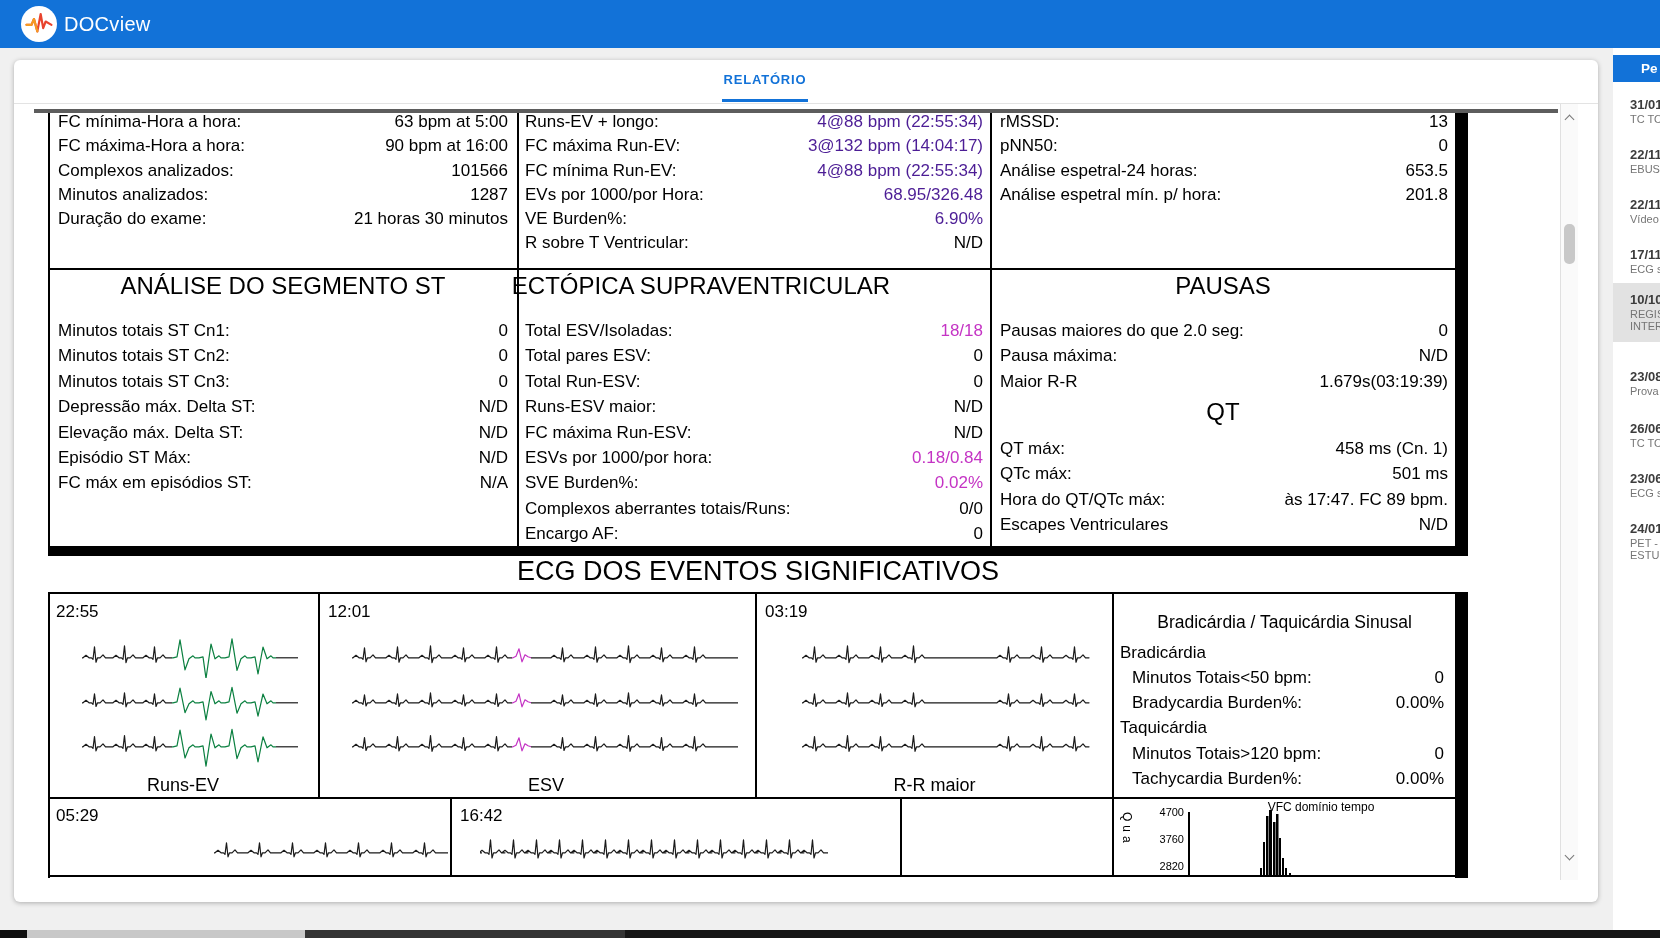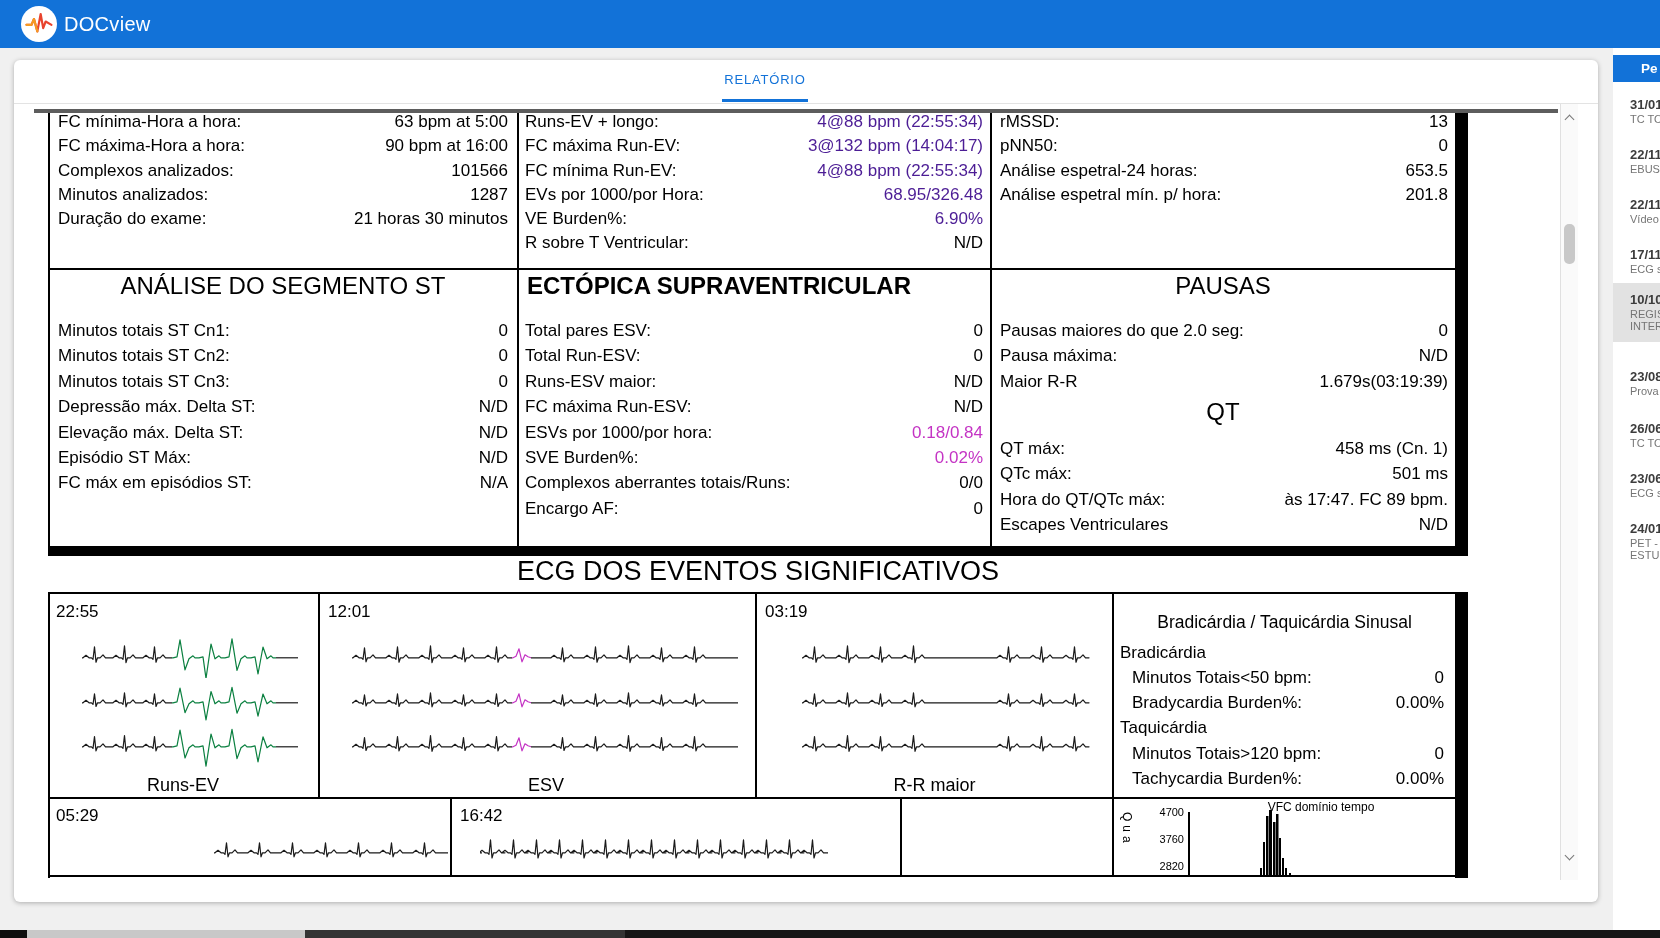--- a/index.html
+++ b/index.html
@@ -10,21 +10,21 @@
   .appbar { position:absolute; left:0; top:0; width:1660px; height:48px; background:#1272d8; z-index:40;
             display:flex; align-items:center; }
   .logo { position:absolute; left:21px; top:6px; width:36px; height:36px; border-radius:50%;
           background:#fff; display:flex; align-items:center; justify-content:center; }
   .app-title { position:absolute; left:64px; top:13px; color:#fff; font-size:20px; font-weight:500; letter-spacing:.3px; }
 
   
   .card { position:absolute; left:14px; top:60px; width:1584px; height:842px; background:#fff;
           border-radius:6px; box-shadow:0 1px 5px rgba(0,0,0,.28); }
   .tab { position:absolute; left:703px; top:72px; width:124px; text-align:center;
-         color:#1272d8; font-size:13px; font-weight:400; letter-spacing:.8px; cursor:pointer; }
+         color:#1272d8; font-size:13px; font-weight:700; letter-spacing:.8px; cursor:pointer; }
   .tab-underline { position:absolute; left:722px; top:99px; width:86px; height:3px; background:#1272d8; }
   .tab-divider { position:absolute; left:14px; top:103px; width:1584px; height:1px; background:#e3e3e3; }
 
   
   .viewport { position:absolute; left:30px; top:104px; width:1548px; height:776px; background:#fff; overflow:hidden; }
   .abs { position:absolute; }
   .pageline { position:absolute; left:4px; top:5px; width:1524px; height:4px; background:#5d5d5d; z-index:6; }
 
   
   .b-left   { left:18px;   top:5px;   width:2px;    height:447px; background:#000; }
@@ -187,21 +187,21 @@
         <span class="lbl">Análise espetral-24 horas:</span>
         <span class="val">653.5</span>
       </div>
       <div class="rowline">
         <span class="lbl">Análise espetral mín. p/ hora:</span>
         <span class="val">201.8</span>
       </div>
     </div>
 
   <div class="sec-hd" style="left:18px; top:168px; width:470px;">ANÁLISE DO SEGMENTO ST</div>
-  <div class="sec-hd" style="left:489px; top:168px; width:400px;font-weight:bold;">ECTÓPICA SUPRAVENTRICULAR</div>
+  <div class="sec-hd" style="left:471px; top:168px; width:400px;">ECTÓPICA SUPRAVENTRICULAR</div>
   <div class="sec-hd" style="left:961px; top:168px; width:464px;">PAUSAS</div>
   <div class="sec-hd" style="left:961px; top:294px; width:464px;">QT</div>
 
   <div class="rows pitchB" style="left:28px; top:214px; width:450px;">
       <div class="rowline">
         <span class="lbl">Minutos totais ST Cn1:</span>
         <span class="val">0</span>
       </div>
       <div class="rowline">
         <span class="lbl">Minutos totais ST Cn2:</span>
@@ -222,20 +222,24 @@
       <div class="rowline">
         <span class="lbl">Episódio ST Máx:</span>
         <span class="val">N/D</span>
       </div>
       <div class="rowline">
         <span class="lbl">FC máx em episódios ST:</span>
         <span class="val">N/A</span>
       </div>
     </div>
   <div class="rows pitchB" style="left:495px; top:214px; width:458px;">
+      <div class="rowline">
+        <span class="lbl">Total ESV/Isoladas:</span>
+        <span class="val val-m">18/18</span>
+      </div>
       <div class="rowline">
         <span class="lbl">Total pares ESV:</span>
         <span class="val">0</span>
       </div>
       <div class="rowline">
         <span class="lbl">Total Run-ESV:</span>
         <span class="val">0</span>
       </div>
       <div class="rowline">
         <span class="lbl">Runs-ESV maior:</span>

